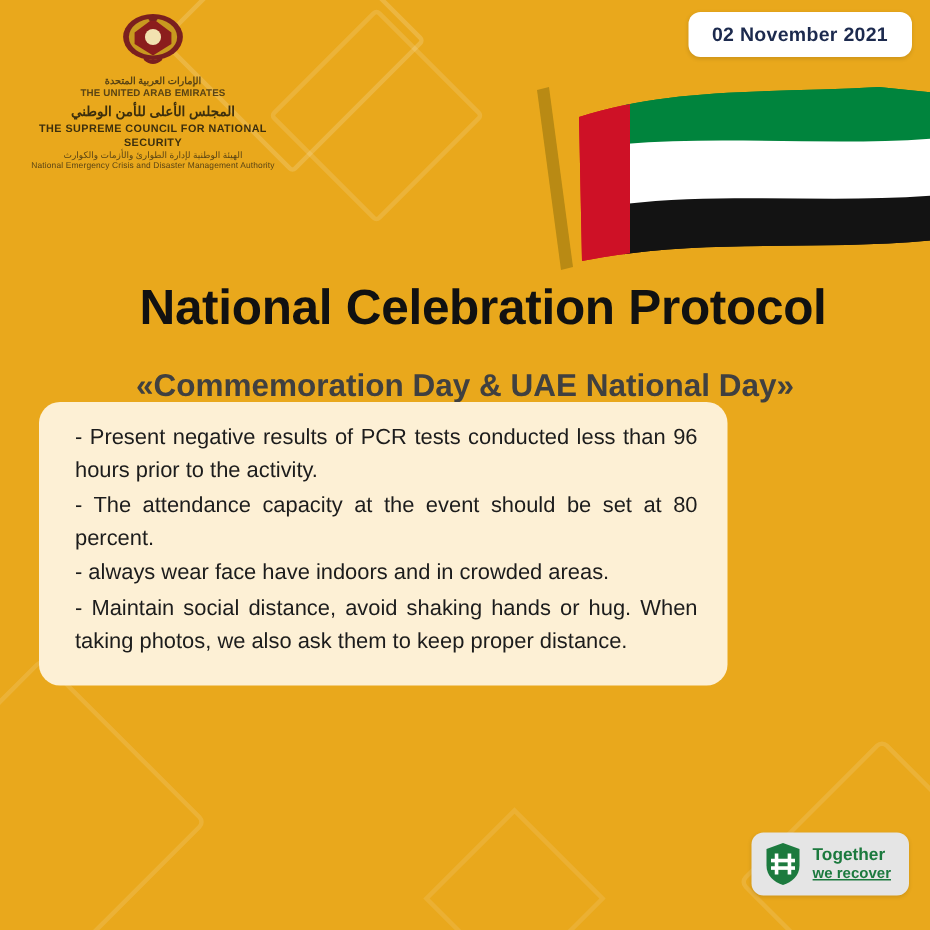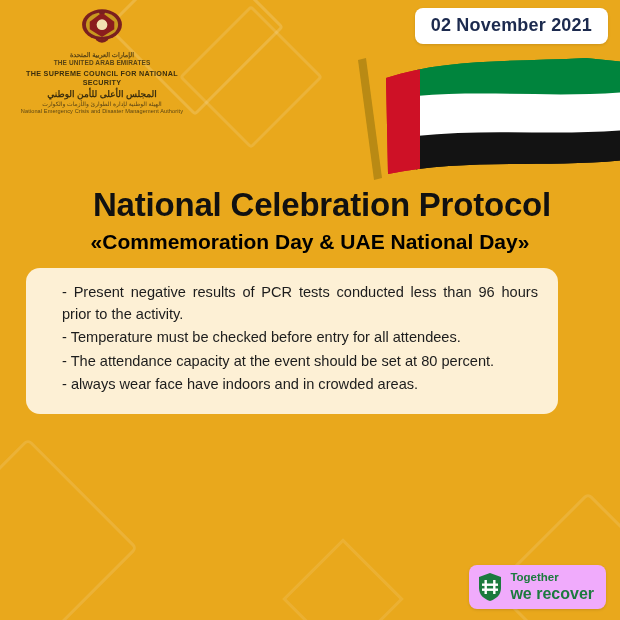--- a/index.html
+++ b/index.html
@@ -75,21 +75,21 @@
     position: absolute;
     right: 12px;
     top: 8px;
     background: #ffffff;
     border-radius: 8px;
     padding: 7px 16px 8px 16px;
     box-shadow: 0 1px 3px rgba(0,0,0,0.12);
     z-index: 6;
   }
   .date-badge .date-text {
-    font-size: 18px;
+    font-size: 13px;
     font-weight: bold;
     color: #1c2a4e;
     letter-spacing: 0.2px;
     white-space: nowrap;
   }
 
   
   .logo-block {
     position: absolute;
     left: 16px;
@@ -137,37 +137,37 @@
     font-weight: bold;
     color: #111111;
     letter-spacing: -0.2px;
     z-index: 5;
     margin-left: 24px;
   }
   .title-sub {
     position: absolute;
     left: 0;
     right: 0;
-    top: 230px;
+    top: 246px;
     text-align: center;
     font-size: 21px;
     font-weight: bold;
-    color: #000000;
+    color: #404040;
     z-index: 5;
   }
 
   
   .card {
     position: absolute;
     left: 26px;
     top: 268px;
-    width: 532px;
+    width: 459px;
     background: #fdf0d5;
     border-radius: 14px;
-    padding: 14px 20px 16px 36px;
+    padding: 14px 20px 16px 24px;
     box-sizing: border-box;
     z-index: 5;
   }
   .card ul {
     list-style: none;
     margin: 0;
     padding: 0;
   }
   .card li {
     font-size: 14.6px;
@@ -178,22 +178,22 @@
   }
   .card li.justified {
     text-align: justify;
     text-align-last: left;
   }
 
   
   .recover-badge {
     position: absolute;
     right: 14px;
-    bottom: 11px;
-    background: #f0abfc;
+    bottom: 23px;
+    background: #e5e5e5;
     border-radius: 8px;
     padding: 6px 12px 6px 8px;
     display: flex;
     align-items: center;
     gap: 7px;
     box-shadow: 0 1px 3px rgba(0,0,0,0.12);
     z-index: 6;
   }
   .recover-badge .shield {
     width: 26px;
@@ -202,23 +202,24 @@
   }
   .recover-text {
     line-height: 1.15;
   }
   .recover-line1 {
     font-size: 11.5px;
     font-weight: bold;
     color: #1c7a3e;
   }
   .recover-line2 {
-    font-size: 16px;
+    font-size: 10px;
     font-weight: bold;
     color: #1c7a3e;
+    text-decoration: underline;
   }
 </style>
 </head>
 <body>
 
 <div class="poster">
 
   <div class="deco deco-1"></div>
   <div class="deco deco-2"></div>
   <div class="deco deco-3"></div>
@@ -233,22 +234,22 @@
     <svg class="emblem" viewBox="0 0 60 54">
       <ellipse cx="30" cy="24" rx="26" ry="20" fill="#7a1f1f"></ellipse>
       <ellipse cx="30" cy="24" rx="21" ry="16" fill="#c8991f"></ellipse>
       <path d="M14 20 L30 8 L46 20 L46 30 L30 40 L14 30 Z" fill="#8b1d1d"></path>
       <circle cx="30" cy="24" r="7" fill="#f2e2b0"></circle>
       <path d="M22 40 Q30 48 38 40 L38 44 Q30 51 22 44 Z" fill="#7a1f1f"></path>
       <rect x="26" y="5" width="8" height="5" rx="2" fill="#7a1f1f"></rect>
     </svg>
     <div class="logo-line logo-ar-1">الإمارات العربية المتحدة</div>
     <div class="logo-line logo-en-1">THE UNITED ARAB EMIRATES</div>
+    <div class="logo-line logo-ar-2">المجلس الأعلى للأمن الوطني</div>
     <div class="logo-line logo-en-2">THE SUPREME COUNCIL FOR NATIONAL SECURITY</div>
-    <div class="logo-line logo-ar-2">المجلس الأعلى للأمن الوطني</div>
     <div class="logo-line logo-ar-3">الهيئة الوطنية لإدارة الطوارئ والأزمات والكوارث</div>
     <div class="logo-line logo-en-3">National Emergency Crisis and Disaster Management Authority</div>
   </div>
 
   <div class="flag-wrap">
     <svg viewBox="0 0 290 130" width="290" height="130">
       <defs>
         <clipPath id="flagclip">
           <path d="M50 22 C110 2, 180 6, 250 2 L288 6 L288 104 C210 112, 130 102, 52 118 Z"></path>
         </clipPath>
@@ -266,23 +267,23 @@
       <path d="M22 4 L30 2 L46 122 L38 124 Z" fill="#b98a14"></path>
     </svg>
   </div>
 
   <div class="title-main">National Celebration Protocol</div>
   <div class="title-sub">«Commemoration Day &amp; UAE National Day»</div>
 
   <div class="card">
     <ul>
       <li>- Present negative results of PCR tests conducted less than 96 hours prior to the activity.</li>
-      <li>- Temperature must be checked before entry for all attendees.</li>
       <li>- The attendance capacity at the event should be set at 80 percent.</li>
       <li>- always wear face have indoors and in crowded areas.</li>
+      <li>- Maintain social distance, avoid shaking hands or hug. When taking photos, we also ask them to keep proper distance.</li>
     </ul>
   </div>
 
   <div class="recover-badge">
     <svg class="shield" viewBox="0 0 26 30">
       <path d="M13 1 L24 5 L24 16 C24 23 19 27 13 29 C7 27 2 23 2 16 L2 5 Z" fill="#1c7a3e"></path>
       <g fill="#ffffff">
         <rect x="7.5" y="8" width="2.4" height="14"></rect>
         <rect x="16.1" y="8" width="2.4" height="14"></rect>
         <rect x="5" y="11.5" width="16" height="2.4"></rect>

